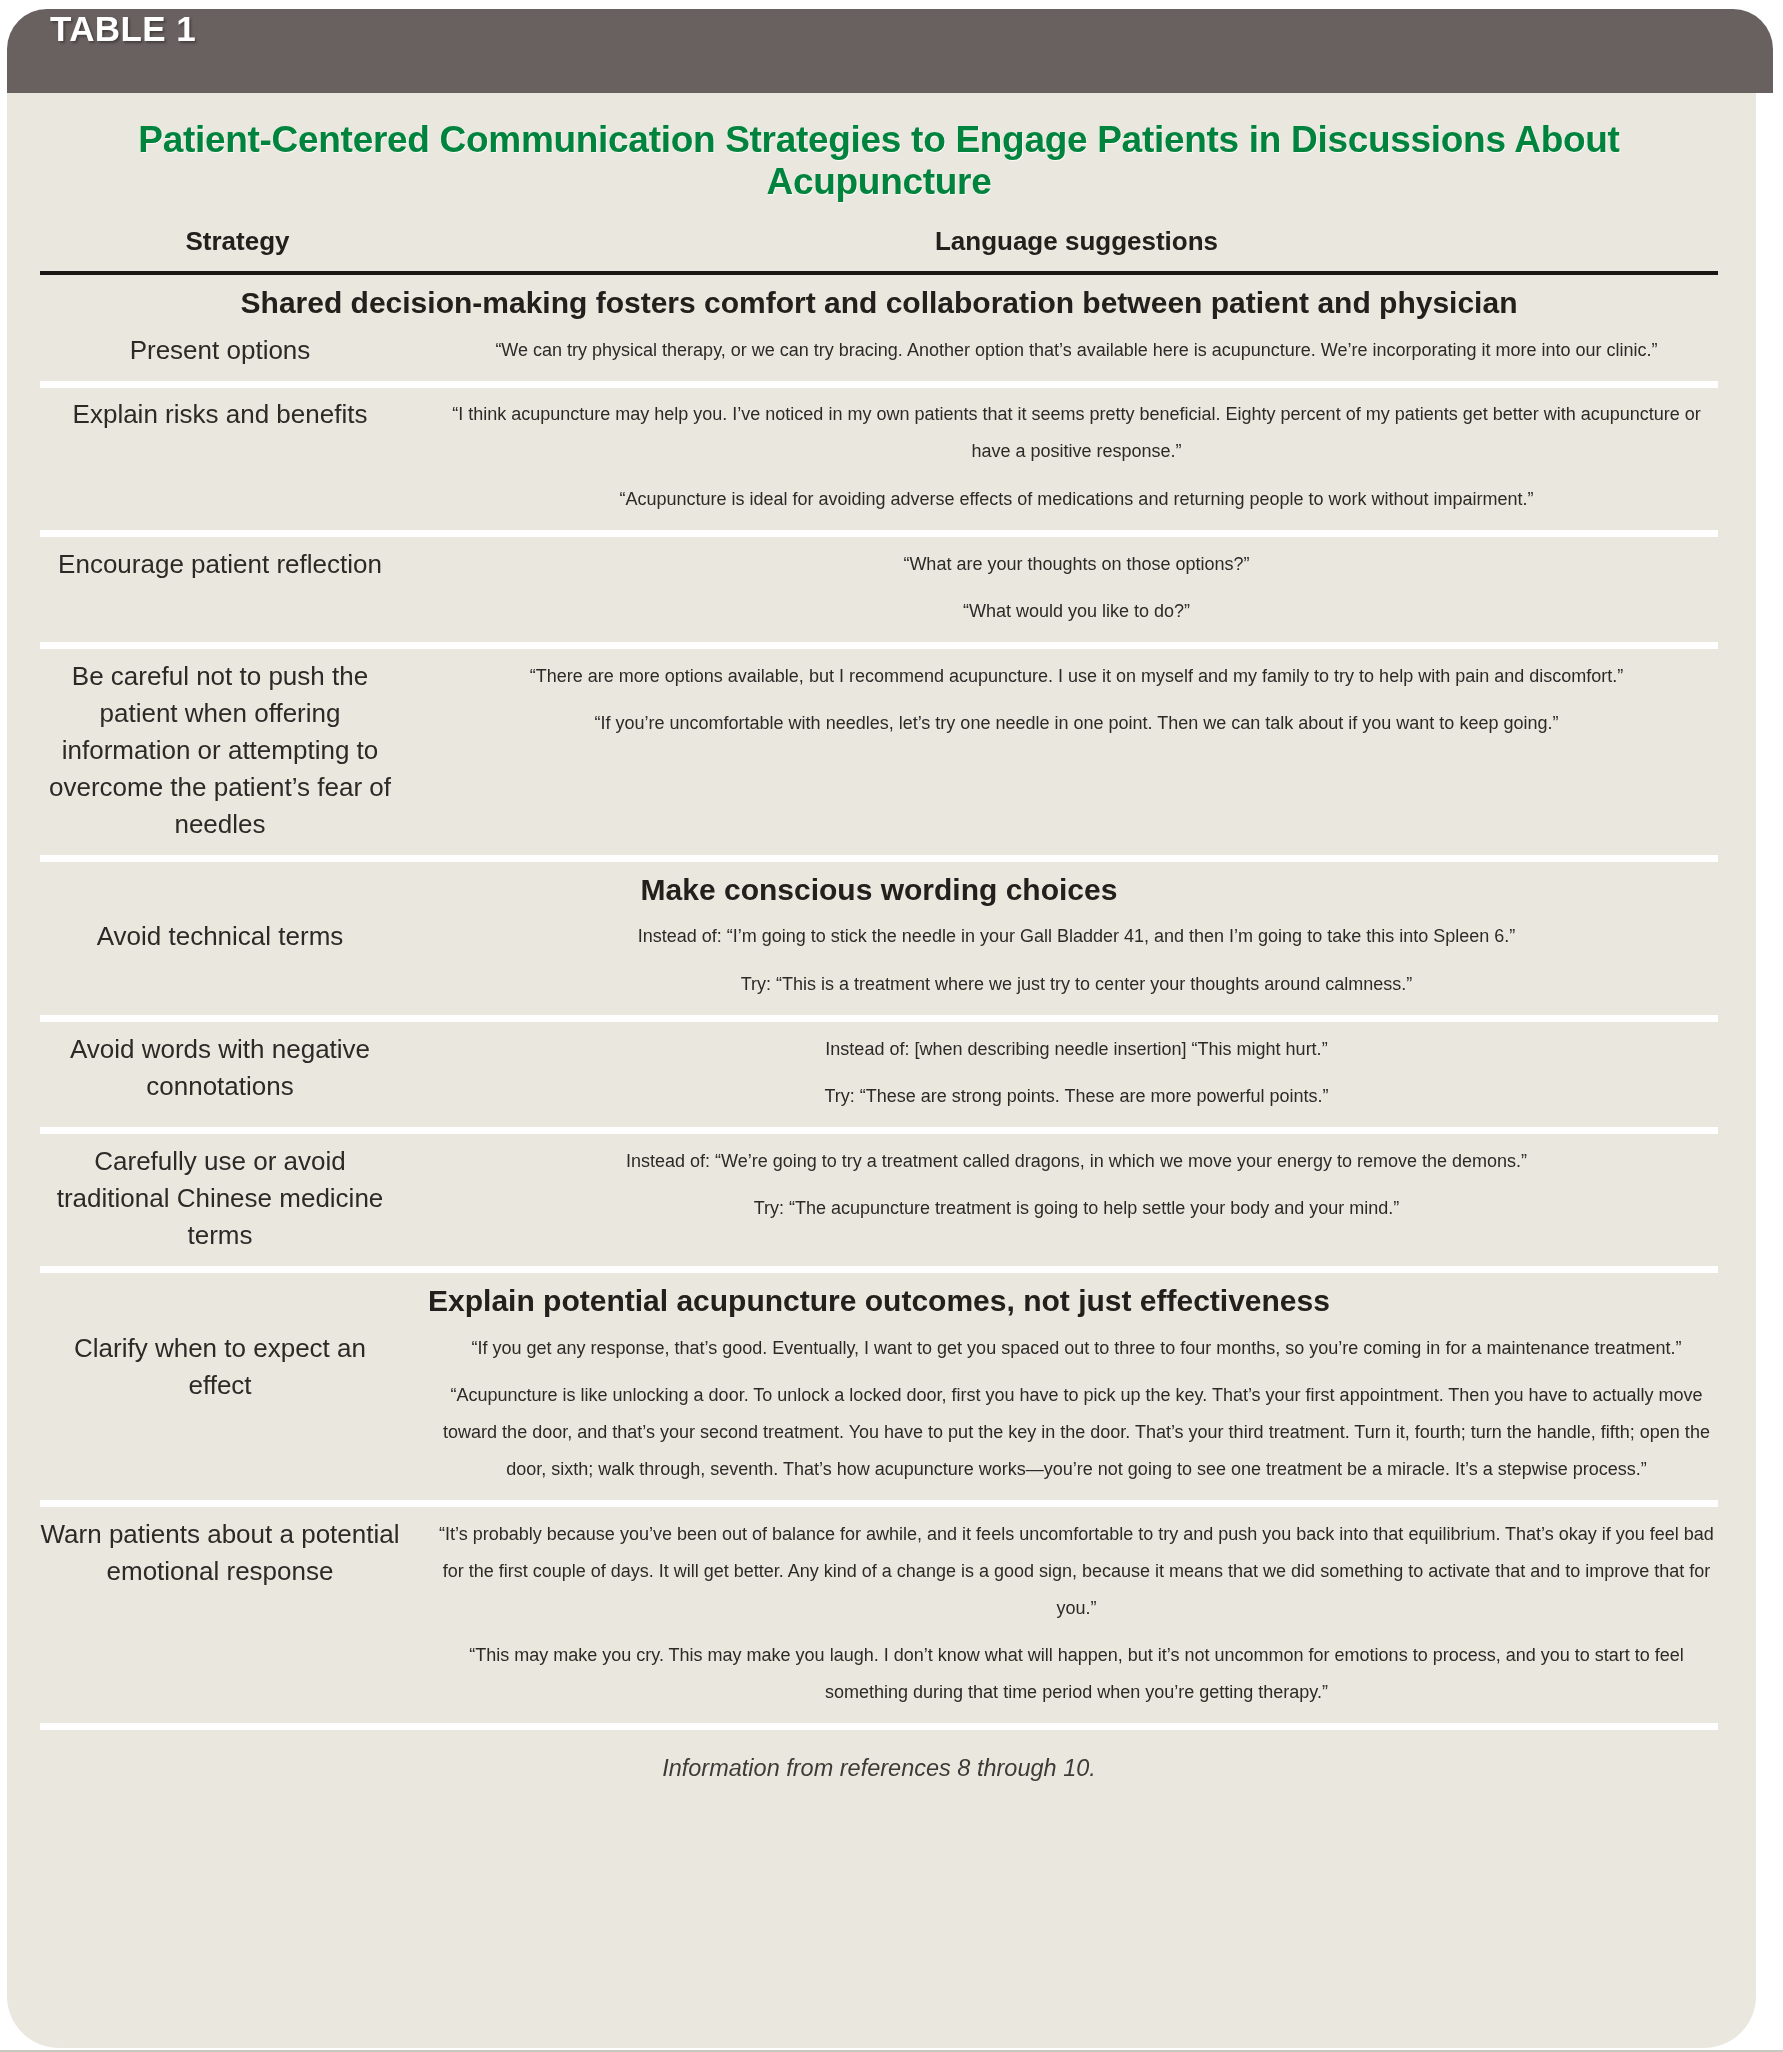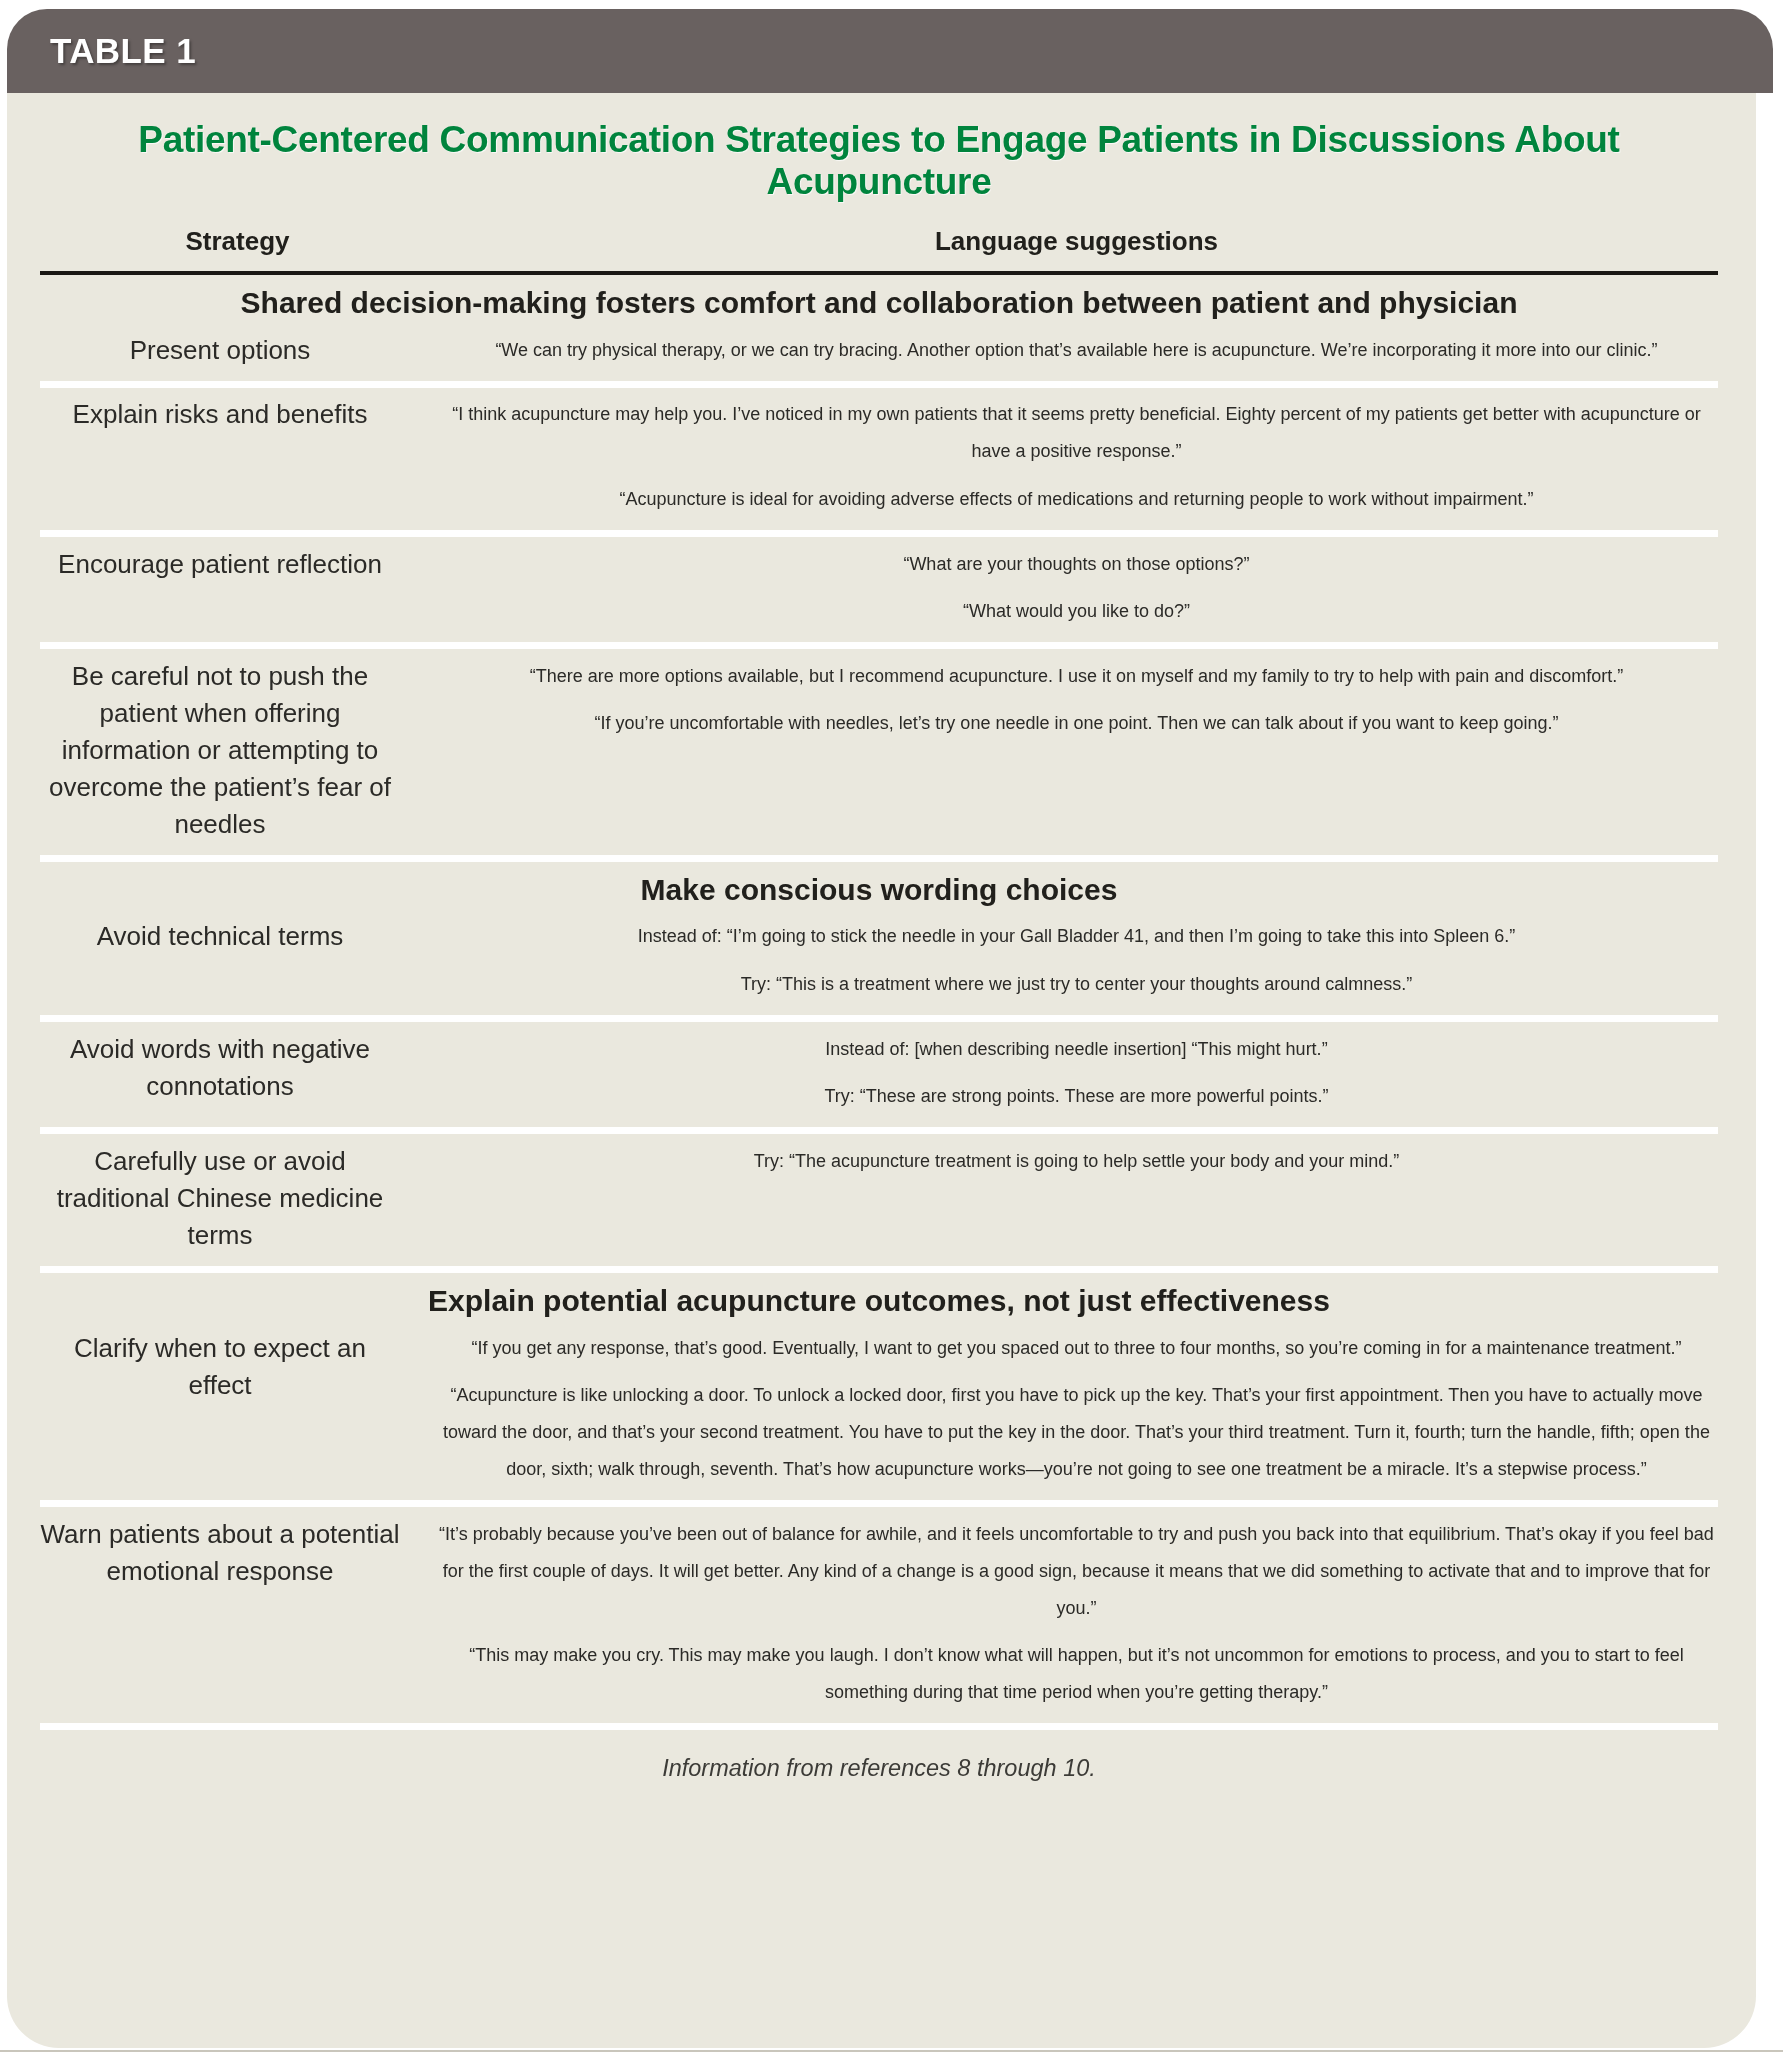--- a/index.html
+++ b/index.html
@@ -12,21 +12,21 @@
     font-family: "Liberation Sans", sans-serif;
     overflow: hidden;
   }
   .header-bar {
     position: absolute;
     left: 7px; top: 8.7px;
     width: 1766px; height: 84px;
     background: #696160;
     border-radius: 40px 40px 0 0;
     display: flex;
-    align-items: center;
+    align-items: flex-start;
   }
   .table-label {
     color: #ffffff;
     font-size: 35px;
     font-weight: 700;
     letter-spacing: 0.4px;
     margin-left: 43px;
     text-shadow: 1.7px 1.7px 2.6px rgba(0,0,0,0.35);
   }
   .table-body {
@@ -174,20 +174,21 @@
         <div class="strategy-cell">Avoid words with negative connotations</div>
         <div class="suggestions-cell">
           <p>Instead of: [when describing needle insertion] “This might hurt.”</p>
           <p>Try: “These are strong points. These are more powerful points.”</p>
         </div>
       </div>
 
       <div class="row">
         <div class="strategy-cell">Carefully use or avoid traditional Chinese medicine terms</div>
         <div class="suggestions-cell">
+          <p>Instead of: “We’re going to try a treatment called dragons, in which we move your energy to remove the demons.”</p>
           <p>Try: “The acupuncture treatment is going to help settle your body and your mind.”</p>
         </div>
       </div>
     </div>
 
     <div class="section">
       <div class="section-header">Explain potential acupuncture outcomes, not just effectiveness</div>
 
       <div class="row">
         <div class="strategy-cell">Clarify when to expect an effect</div>

